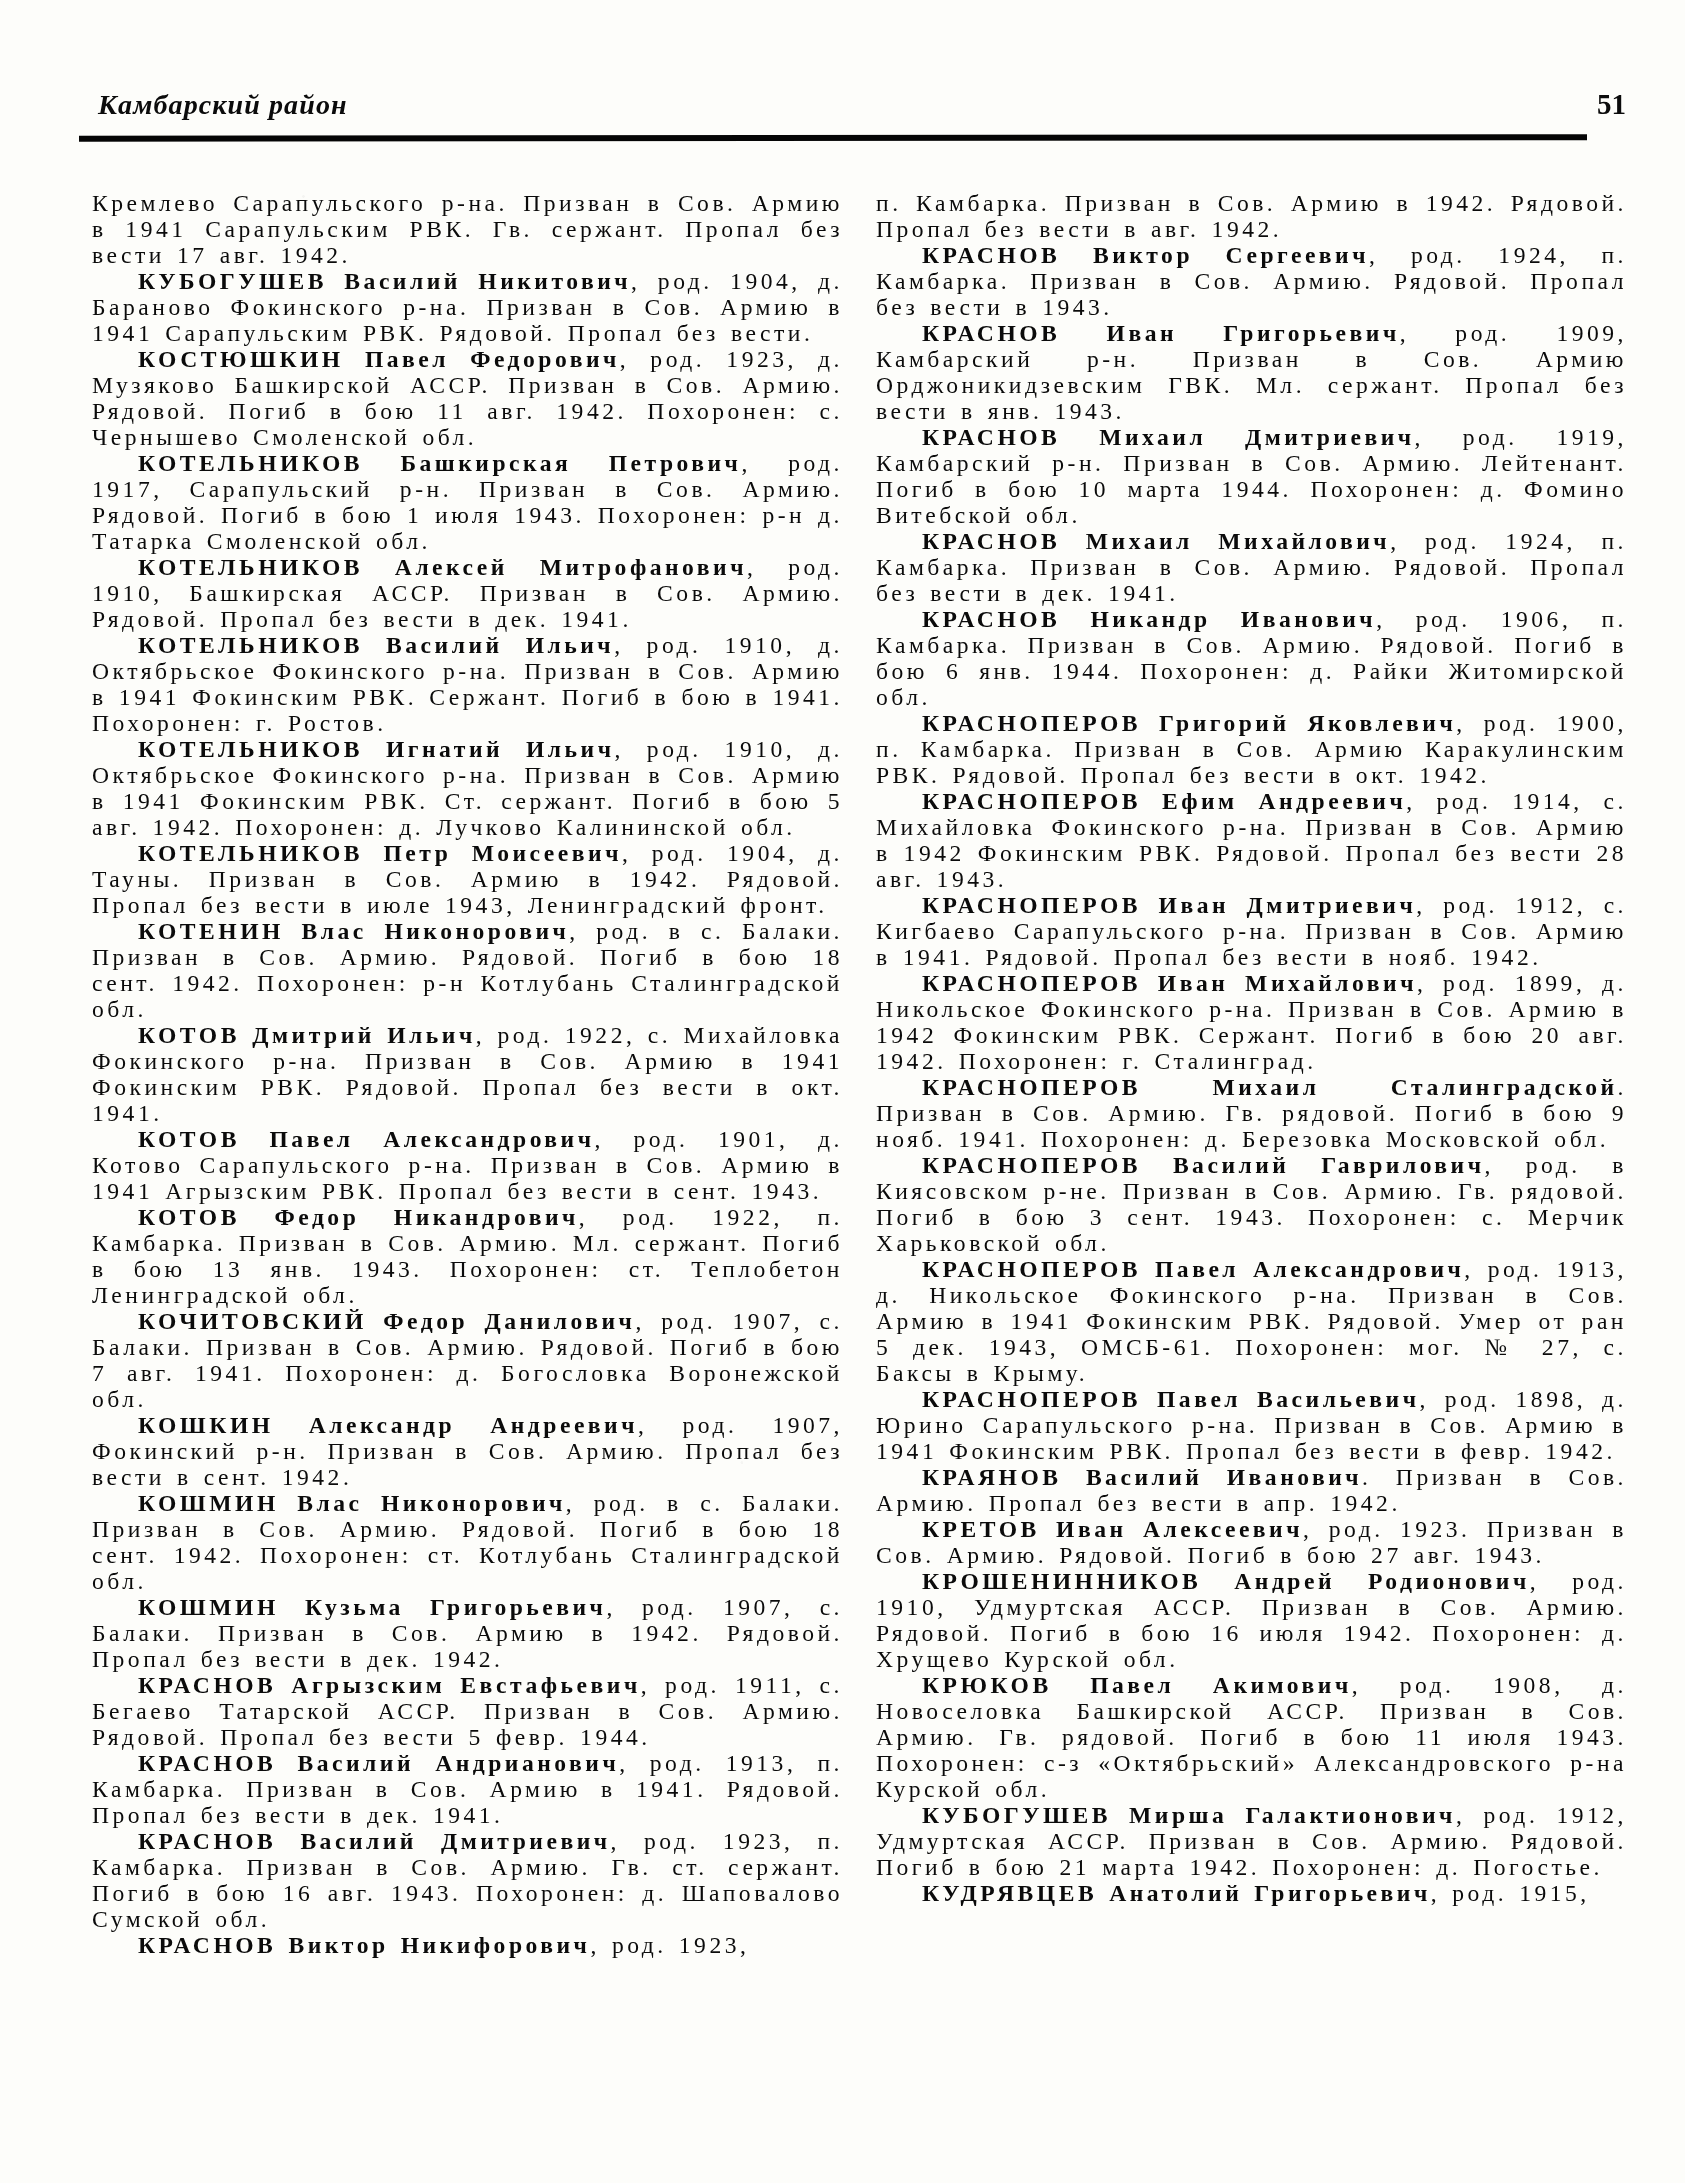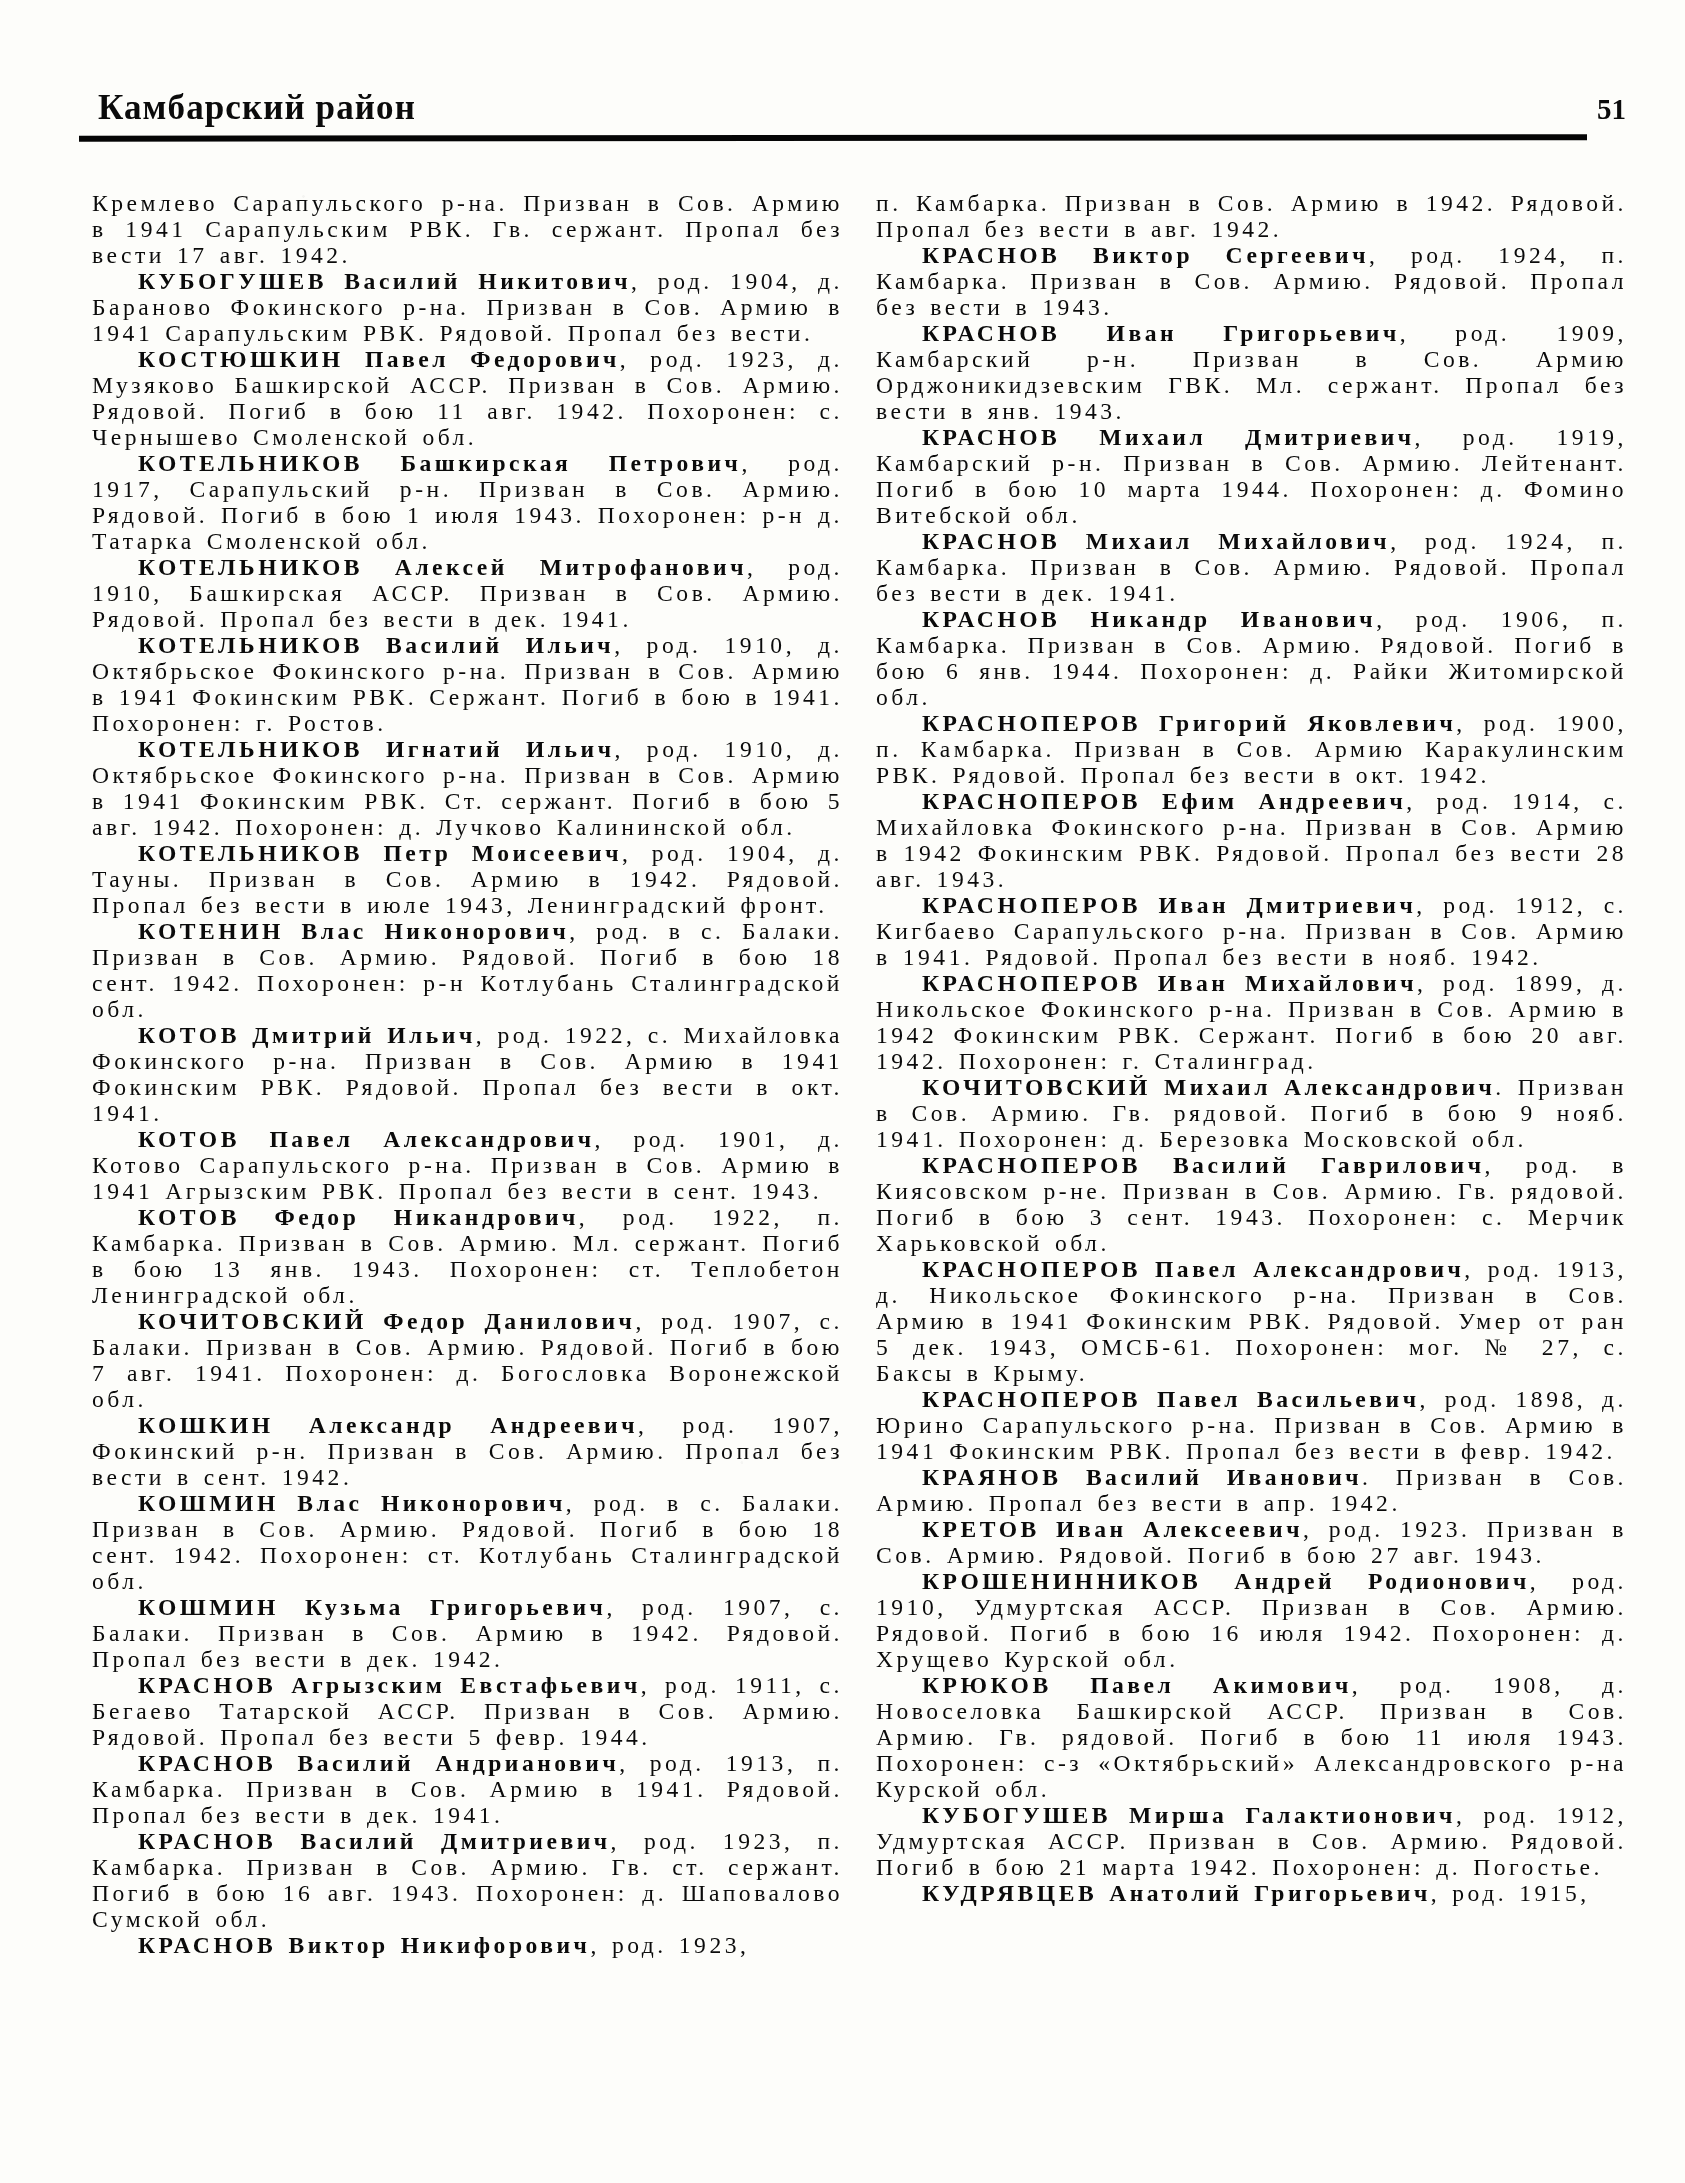--- a/index.html
+++ b/index.html
@@ -17,22 +17,22 @@
       radial-gradient(circle at 18% 9%, rgba(0,0,0,0.035) 0 1.1px, transparent 1.6px),
       radial-gradient(circle at 71% 33%, rgba(0,0,0,0.03) 0 1.1px, transparent 1.6px),
       radial-gradient(circle at 44% 67%, rgba(0,0,0,0.03) 0 1.1px, transparent 1.6px),
       radial-gradient(circle at 88% 81%, rgba(0,0,0,0.035) 0 1.1px, transparent 1.6px);
   }
   .page-header {
     position: absolute; top: 90px; left: 98px; right: 60px;
     display: flex; justify-content: space-between; align-items: baseline;
   }
   .district-title {
-    font-weight: bold;
-    font-size: 35px; line-height: 1;
+    font-style: italic; font-weight: bold;
+    font-size: 28px; line-height: 1;
     letter-spacing: 1.1px;
   }
   .page-number {
     font-weight: bold; font-size: 29px; line-height: 1;
   }
   .header-rule {
     position: absolute; top: 135px; left: 79px;
     width: 1508px; height: 5.9px;
     background: #050505;
     transform: rotate(-0.06deg);
@@ -96,21 +96,21 @@
         <p class="entry cont">п. Камбарка. Призван в Сов. Армию в 1942. Рядовой. Пропал без вести в авг. 1942.</p>
         <p class="entry"><b>КРАСНОВ Виктор Сергеевич</b>, род. 1924, п. Камбарка. Призван в Сов. Армию. Рядовой. Пропал без вести в 1943.</p>
         <p class="entry"><b>КРАСНОВ Иван Григорьевич</b>, род. 1909, Камбарский р-н. Призван в Сов. Армию Орджоникидзевским ГВК. Мл. сержант. Пропал без вести в янв. 1943.</p>
         <p class="entry"><b>КРАСНОВ Михаил Дмитриевич</b>, род. 1919, Камбарский р-н. Призван в Сов. Армию. Лейтенант. Погиб в бою 10 марта 1944. Похоронен: д. Фомино Витебской обл.</p>
         <p class="entry"><b>КРАСНОВ Михаил Михайлович</b>, род. 1924, п. Камбарка. Призван в Сов. Армию. Рядовой. Пропал без вести в дек. 1941.</p>
         <p class="entry"><b>КРАСНОВ Никандр Иванович</b>, род. 1906, п. Камбарка. Призван в Сов. Армию. Рядовой. Погиб в бою 6 янв. 1944. Похоронен: д. Райки Житомирской обл.</p>
         <p class="entry"><b>КРАСНОПЕРОВ Григорий Яковлевич</b>, род. 1900, п. Камбарка. Призван в Сов. Армию Каракулинским РВК. Рядовой. Пропал без вести в окт. 1942.</p>
         <p class="entry"><b>КРАСНОПЕРОВ Ефим Андреевич</b>, род. 1914, с. Михайловка Фокинского р-на. Призван в Сов. Армию в 1942 Фокинским РВК. Рядовой. Пропал без вести 28 авг. 1943.</p>
         <p class="entry"><b>КРАСНОПЕРОВ Иван Дмитриевич</b>, род. 1912, с. Кигбаево Сарапульского р-на. Призван в Сов. Армию в 1941. Рядовой. Пропал без вести в нояб. 1942.</p>
         <p class="entry"><b>КРАСНОПЕРОВ Иван Михайлович</b>, род. 1899, д. Никольское Фокинского р-на. Призван в Сов. Армию в 1942 Фокинским РВК. Сержант. Погиб в бою 20 авг. 1942. Похоронен: г. Сталинград.</p>
-        <p class="entry"><b>КОЧИТОВСКИЙ Михаил Александрович</b>. Призван в Сов. Армию. Гв. рядовой. Погиб в бою 9 нояб. 1941. Похоронен: д. Березовка Московской обл.</p>
+        <p class="entry"><b>КРАСНОПЕРОВ Михаил Сталинградской</b>. Призван в Сов. Армию. Гв. рядовой. Погиб в бою 9 нояб. 1941. Похоронен: д. Березовка Московской обл.</p>
         <p class="entry"><b>КРАСНОПЕРОВ Василий Гаврилович</b>, род. в Киясовском р-не. Призван в Сов. Армию. Гв. рядовой. Погиб в бою 3 сент. 1943. Похоронен: с. Мерчик Харьковской обл.</p>
         <p class="entry"><b>КРАСНОПЕРОВ Павел Александрович</b>, род. 1913, д. Никольское Фокинского р-на. Призван в Сов. Армию в 1941 Фокинским РВК. Рядовой. Умер от ран 5 дек. 1943, ОМСБ-61. Похоронен: мог. № 27, с. Баксы в Крыму.</p>
         <p class="entry"><b>КРАСНОПЕРОВ Павел Васильевич</b>, род. 1898, д. Юрино Сарапульского р-на. Призван в Сов. Армию в 1941 Фокинским РВК. Пропал без вести в февр. 1942.</p>
         <p class="entry"><b>КРАЯНОВ Василий Иванович</b>. Призван в Сов. Армию. Пропал без вести в апр. 1942.</p>
         <p class="entry"><b>КРЕТОВ Иван Алексеевич</b>, род. 1923. Призван в Сов. Армию. Рядовой. Погиб в бою 27 авг. 1943.</p>
         <p class="entry"><b>КРОШЕНИННИКОВ Андрей Родионович</b>, род. 1910, Удмуртская АССР. Призван в Сов. Армию. Рядовой. Погиб в бою 16 июля 1942. Похоронен: д. Хрущево Курской обл.</p>
         <p class="entry"><b>КРЮКОВ Павел Акимович</b>, род. 1908, д. Новоселовка Башкирской АССР. Призван в Сов. Армию. Гв. рядовой. Погиб в бою 11 июля 1943. Похоронен: с-з «Октябрьский» Александровского р-на Курской обл.</p>
         <p class="entry"><b>КУБОГУШЕВ Мирша Галактионович</b>, род. 1912, Удмуртская АССР. Призван в Сов. Армию. Рядовой. Погиб в бою 21 марта 1942. Похоронен: д. Погостье.</p>
         <p class="entry"><b>КУДРЯВЦЕВ Анатолий Григорьевич</b>, род. 1915,</p>
       </section>

